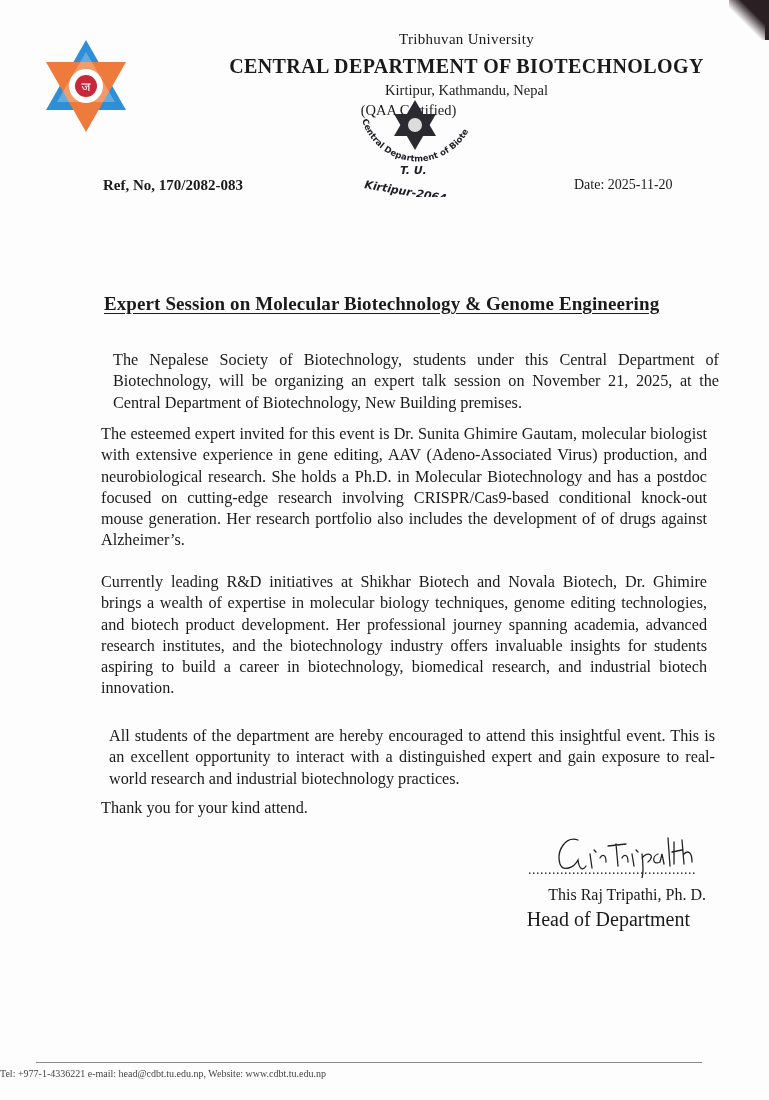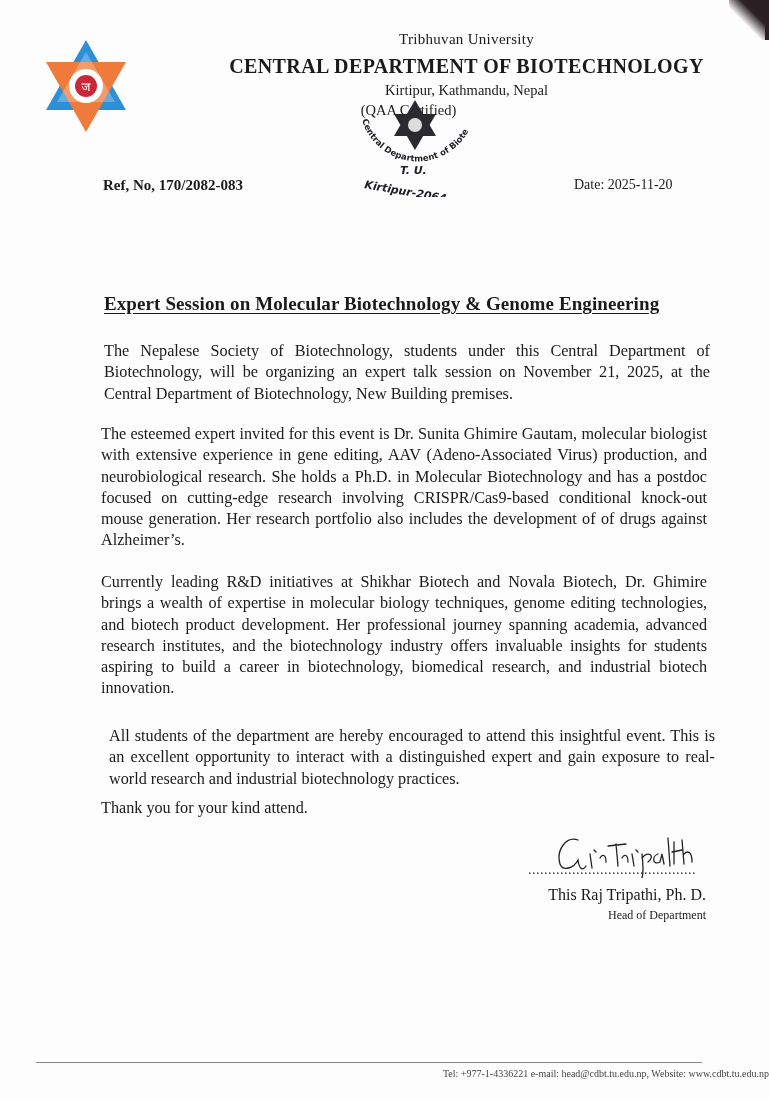--- a/index.html
+++ b/index.html
@@ -35,23 +35,23 @@
   }
   .p1 { top: 338px; }
   .p2 { top: 424px; }
   .p3 { top: 572px; }
   .p4 { top: 718px; }
   .thanks { position: absolute; left: 101px; top: 799px; font-size: 16.2px; }
   .sig-area { position: absolute; left: 520px; top: 828px; width: 190px; height: 110px; }
   .sig-svg { position: absolute; left: 28px; top: 0; width: 160px; height: 50px; }
   .sig-dots { position: absolute; left: 8px; top: 34px; font-size: 14px; letter-spacing: 0.5px; color: #333; }
   .sig-name { position: absolute; right: 4px; top: 58px; font-size: 16px; white-space: nowrap; }
-  .sig-role { position: absolute; right: 4px; top: 80px; font-size: 12px; white-space: nowrap; text-align: right; }
+  .sig-role { position: absolute; right: 20px; top: 80px; font-size: 20px; white-space: nowrap; text-align: right; }
   .footer-line { position: absolute; left: 36px; top: 1062px; width: 666px; height: 1px; background: #888; }
-  .footer { position: absolute; left: 0; width: 769px; text-align: right; top: 1068px; font-size: 10px; color: #444; }
+  .footer { position: absolute; left: 0; width: 769px; text-align: left; top: 1068px; font-size: 10px; color: #444; }
 </style>
 </head>
 <body>
 
 <div class="corner-shadow"></div>
 <div class="corner-edge"></div>
 
 <div class="logo">
   <svg viewBox="0 0 84 96" width="84" height="96">
     <polygon points="42,2 82,72 2,72" fill="#2f8fd6"></polygon>
@@ -80,21 +80,21 @@
     <text x="60" y="82" font-size="11" font-weight="bold" font-style="italic" fill="#1e1e26" font-family="DejaVu Sans, sans-serif">T. U.</text>
     <text x="24" y="96" font-size="11" font-weight="bold" font-style="italic" fill="#1e1e26" font-family="DejaVu Sans, sans-serif" transform="rotate(10 24 96)">Kirtipur-2064</text>
   </svg>
 </div>
 
 <div class="ref">Ref, No, 170/2082-083</div>
 <div class="date">Date: 2025-11-20</div>
 
 <div class="title">Expert Session on Molecular Biotechnology &amp; Genome Engineering</div>
 
-<p class="para p1" style="margin:3px">The Nepalese Society of Biotechnology, students under this Central Department of Biotechnology, will be organizing an expert talk session on November 21, 2025, at the Central Department of Biotechnology, New Building premises.</p>
+<p class="para p1" style="margin:12px">The Nepalese Society of Biotechnology, students under this Central Department of Biotechnology, will be organizing an expert talk session on November 21, 2025, at the Central Department of Biotechnology, New Building premises.</p>
 <p class="para p2" style="margin:0">The esteemed expert invited for this event is Dr. Sunita Ghimire Gautam, molecular biologist with extensive experience in gene editing, AAV (Adeno-Associated Virus) production, and neurobiological research. She holds a Ph.D. in Molecular Biotechnology and has a postdoc focused on cutting-edge research involving CRISPR/Cas9-based conditional knock-out mouse generation. Her research portfolio also includes the development of of drugs against Alzheimer’s.</p>
 <p class="para p3" style="margin:0">Currently leading R&amp;D initiatives at Shikhar Biotech and Novala Biotech, Dr. Ghimire brings a wealth of expertise in molecular biology techniques, genome editing technologies, and biotech product development. Her professional journey spanning academia, advanced research institutes, and the biotechnology industry offers invaluable insights for students aspiring to build a career in biotechnology, biomedical research, and industrial biotech innovation.</p>
 <p class="para p4" style="margin:8px">All students of the department are hereby encouraged to attend this insightful event. This is an excellent opportunity to interact with a distinguished expert and gain exposure to real-world research and industrial biotechnology practices.</p>
 
 <div class="thanks">Thank you for your kind attend.</div>
 
 <div class="sig-area">
   <svg class="sig-svg" viewBox="0 0 160 50">
     <path d="M30,12 C18,8 8,22 12,36 C15,44 26,40 30,32 C31,40 34,44 38,38 M42,26 L44,40 M46,22 L48,24 M52,30 C54,26 58,26 58,34 M60,18 L78,16 M68,16 L70,38 M74,30 C76,26 80,26 80,34 M84,26 L86,38 M88,22 L90,24 M94,26 C96,44 94,50 94,50 M94,30 C100,22 108,28 100,34 M110,26 C104,28 104,38 112,34 L114,26 L116,36 M120,10 L122,38 M126,14 L126,36 M124,24 L134,22 M134,12 L136,36 M136,26 C140,22 144,24 144,34" fill="none" stroke="#222" stroke-width="1.3" stroke-linecap="round"></path>
   </svg>

